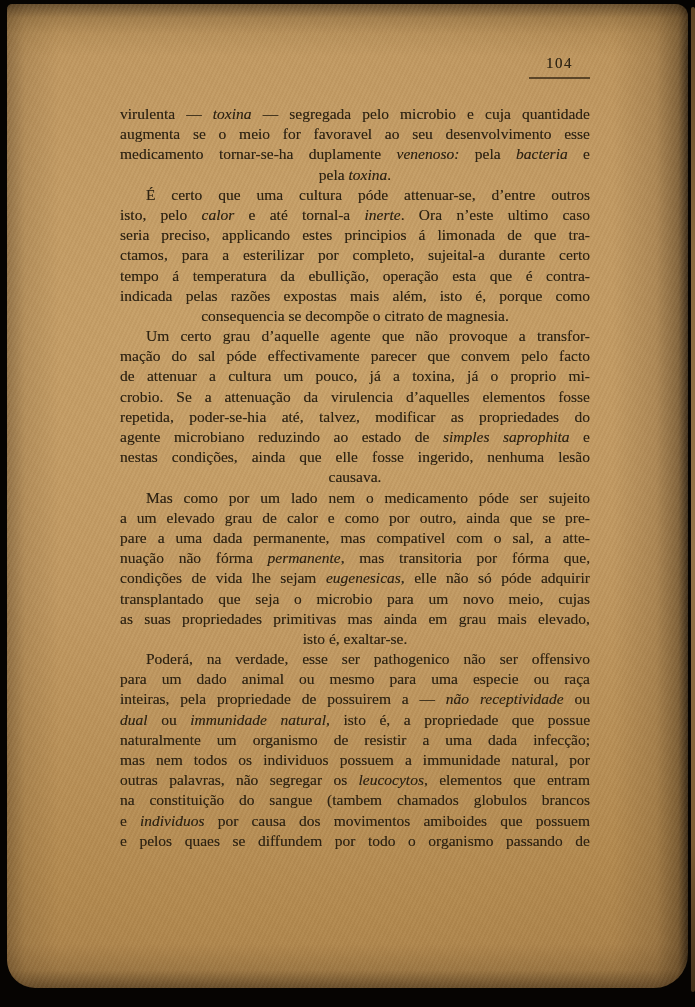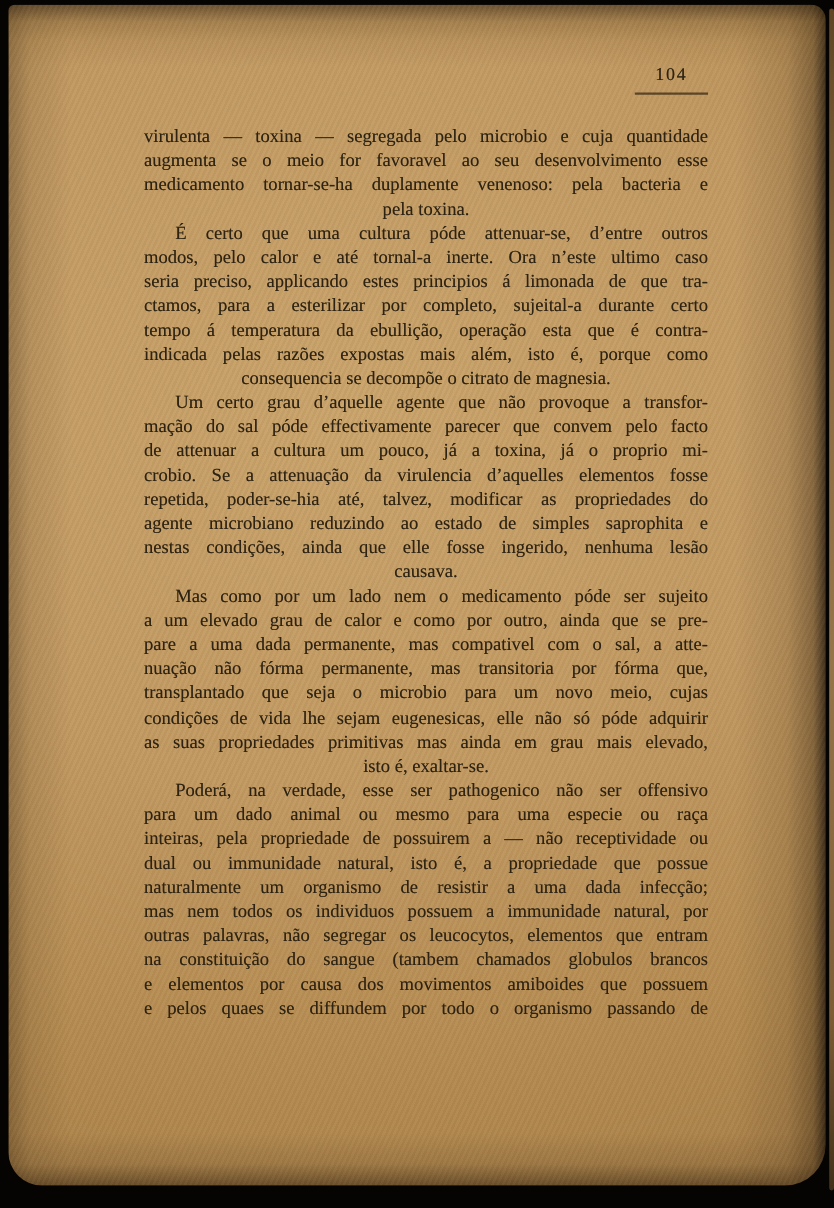--- a/index.html
+++ b/index.html
@@ -60,66 +60,66 @@
   }
   .tline {
     height: 20.2px;
     line-height: 20.2px;
     overflow: hidden;
     white-space: normal;
   }
   .jline { text-align: justify; text-align-last: justify; }
   .endline { text-align: center; }
   .indent { text-indent: 26px; }
-  .it { }
+  .it { font-style: italic; }
 </style>
 </head>
 <body>
 
 <div class="scan-root">
   <div class="right-edge-sliver"></div>
   <div class="paper">
     <div class="content">
       <div class="folio">
         <span class="folio-num">104</span>
       </div>
       <div class="text-lines">
           <div class="tline jline"><span>virulenta — </span><span class="it">toxina</span><span> — segregada pelo microbio e cuja quantidade</span></div>
           <div class="tline jline"><span>augmenta se o meio for favoravel ao seu desenvolvimento esse</span></div>
           <div class="tline jline"><span>medicamento tornar-se-ha duplamente </span><span class="it">venenoso:</span><span> pela </span><span class="it">bacteria</span><span> e</span></div>
           <div class="tline endline"><span>pela </span><span class="it">toxina</span><span>.</span></div>
           <div class="tline jline indent"><span>É certo que uma cultura póde attenuar-se, d’entre outros</span></div>
-          <div class="tline jline"><span>modos, pelo </span><span class="it">calor</span><span> e até tornal-a </span><span class="it">inerte</span><span>. Ora n’este ultimo caso</span></div>
+          <div class="tline jline"><span>isto, pelo </span><span class="it">calor</span><span> e até tornal-a </span><span class="it">inerte</span><span>. Ora n’este ultimo caso</span></div>
           <div class="tline jline"><span>seria preciso, applicando estes principios á limonada de que tra-</span></div>
           <div class="tline jline"><span>ctamos, para a esterilizar por completo, sujeital-a durante certo</span></div>
           <div class="tline jline"><span>tempo á temperatura da ebullição, operação esta que é contra-</span></div>
           <div class="tline jline"><span>indicada pelas razões expostas mais além, isto é, porque como</span></div>
           <div class="tline endline"><span>consequencia se decompõe o citrato de magnesia.</span></div>
           <div class="tline jline indent"><span>Um certo grau d’aquelle agente que não provoque a transfor-</span></div>
           <div class="tline jline"><span>mação do sal póde effectivamente parecer que convem pelo facto</span></div>
           <div class="tline jline"><span>de attenuar a cultura um pouco, já a toxina, já o proprio mi-</span></div>
           <div class="tline jline"><span>crobio. Se a attenuação da virulencia d’aquelles elementos fosse</span></div>
           <div class="tline jline"><span>repetida, poder-se-hia até, talvez, modificar as propriedades do</span></div>
           <div class="tline jline"><span>agente microbiano reduzindo ao estado de </span><span class="it">simples saprophita</span><span> e</span></div>
           <div class="tline jline"><span>nestas condições, ainda que elle fosse ingerido, nenhuma lesão</span></div>
           <div class="tline endline"><span>causava.</span></div>
           <div class="tline jline indent"><span>Mas como por um lado nem o medicamento póde ser sujeito</span></div>
           <div class="tline jline"><span>a um elevado grau de calor e como por outro, ainda que se pre-</span></div>
           <div class="tline jline"><span>pare a uma dada permanente, mas compativel com o sal, a atte-</span></div>
           <div class="tline jline"><span>nuação não fórma </span><span class="it">permanente</span><span>, mas transitoria por fórma que,</span></div>
+          <div class="tline jline"><span>condições de vida lhe sejam </span><span class="it">eugenesicas</span><span>, elle não só póde adquirir</span></div>
           <div class="tline jline"><span>transplantado que seja o microbio para um novo meio, cujas</span></div>
-          <div class="tline jline"><span>condições de vida lhe sejam </span><span class="it">eugenesicas</span><span>, elle não só póde adquirir</span></div>
           <div class="tline jline"><span>as suas propriedades primitivas mas ainda em grau mais elevado,</span></div>
           <div class="tline endline"><span>isto é, exaltar-se.</span></div>
           <div class="tline jline indent"><span>Poderá, na verdade, esse ser pathogenico não ser offensivo</span></div>
           <div class="tline jline"><span>para um dado animal ou mesmo para uma especie ou raça</span></div>
           <div class="tline jline"><span>inteiras, pela propriedade de possuirem a — </span><span class="it">não receptividade</span><span> ou</span></div>
           <div class="tline jline"><span class="it">dual</span><span> ou </span><span class="it">immunidade natural</span><span>, isto é, a propriedade que possue</span></div>
           <div class="tline jline"><span>naturalmente um organismo de resistir a uma dada infecção;</span></div>
           <div class="tline jline"><span>mas nem todos os individuos possuem a immunidade natural, por</span></div>
           <div class="tline jline"><span>outras palavras, não segregar os </span><span class="it">leucocytos</span><span>, elementos que entram</span></div>
           <div class="tline jline"><span>na constituição do sangue (tambem chamados globulos brancos</span></div>
-          <div class="tline jline"><span>e </span><span class="it">elementos</span><span> por causa dos movimentos amiboides que possuem</span></div>
+          <div class="tline jline"><span>e </span><span class="it">individuos</span><span> por causa dos movimentos amiboides que possuem</span></div>
           <div class="tline jline"><span>e pelos quaes se diffundem por todo o organismo passando de</span></div>
         </div>
     </div>
   </div>
 </div>
 
 </body></html>

